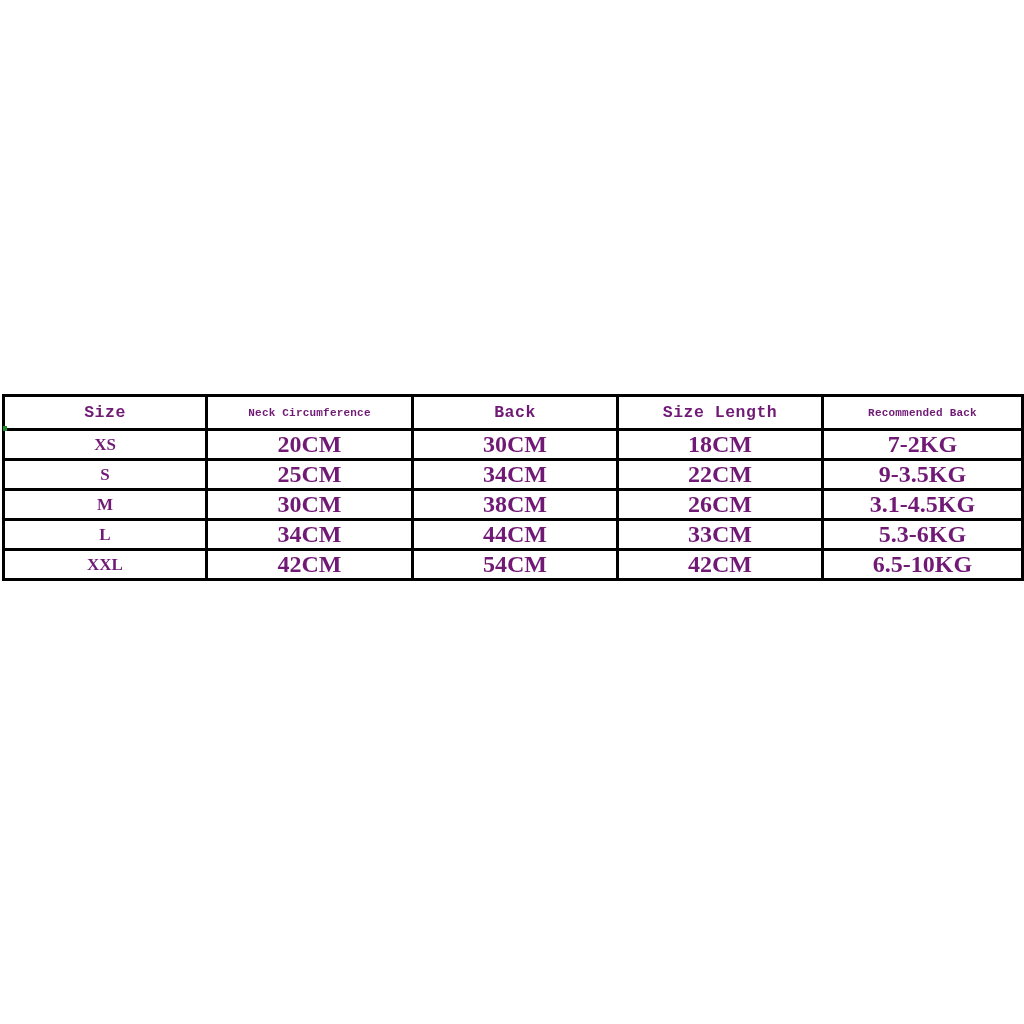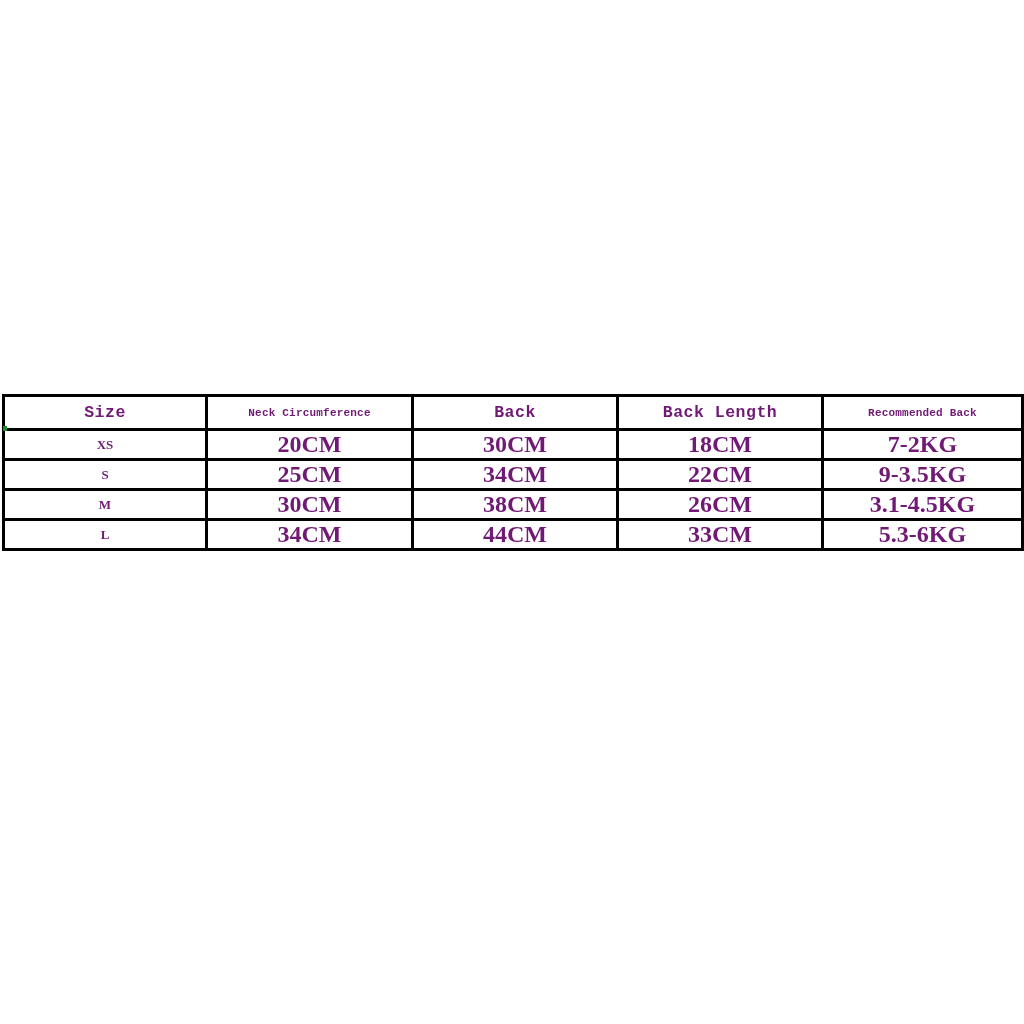--- a/index.html
+++ b/index.html
@@ -61,21 +61,21 @@
 
   table.size-chart tbody td {
     height: 25px;
     font-family: "Liberation Serif", "DejaVu Serif", serif;
     font-size: 24px;
     font-weight: 700;
     letter-spacing: 0px;
   }
 
   table.size-chart tbody td.col-size {
-    font-size: 13px;
+    font-size: 17px;
     text-align: center;
   }
 
   
   .artifact-pixel {
     position: absolute;
     left: 1px;
     top: 32px;
     width: 4px;
     height: 5px;
@@ -96,21 +96,21 @@
       <col class="c-bust">
       <col class="c-back">
       <col class="c-rec">
     </colgroup>
 
     <thead>
       <tr>
         <th>Size</th>
         <th class="wide-head">Neck Circumference</th>
         <th>Back</th>
-        <th>Back Length</th>
+        <th>Size Length</th>
         <th class="wide-head">Recommended Back</th>
       </tr>
     </thead>
 
     <tbody>
       <tr>
         <td class="col-size">XS</td>
         <td>20CM</td>
         <td>30CM</td>
         <td>18CM</td>
@@ -130,15 +130,22 @@
         <td>26CM</td>
         <td>3.1-4.5KG</td>
       </tr>
       <tr>
         <td class="col-size">L</td>
         <td>34CM</td>
         <td>44CM</td>
         <td>33CM</td>
         <td>5.3-6KG</td>
       </tr>
+      <tr>
+        <td class="col-size">XXL</td>
+        <td>42CM</td>
+        <td>54CM</td>
+        <td>42CM</td>
+        <td>6.5-10KG</td>
+      </tr>
     </tbody>
   </table>
 </div>
 
 </body></html>

